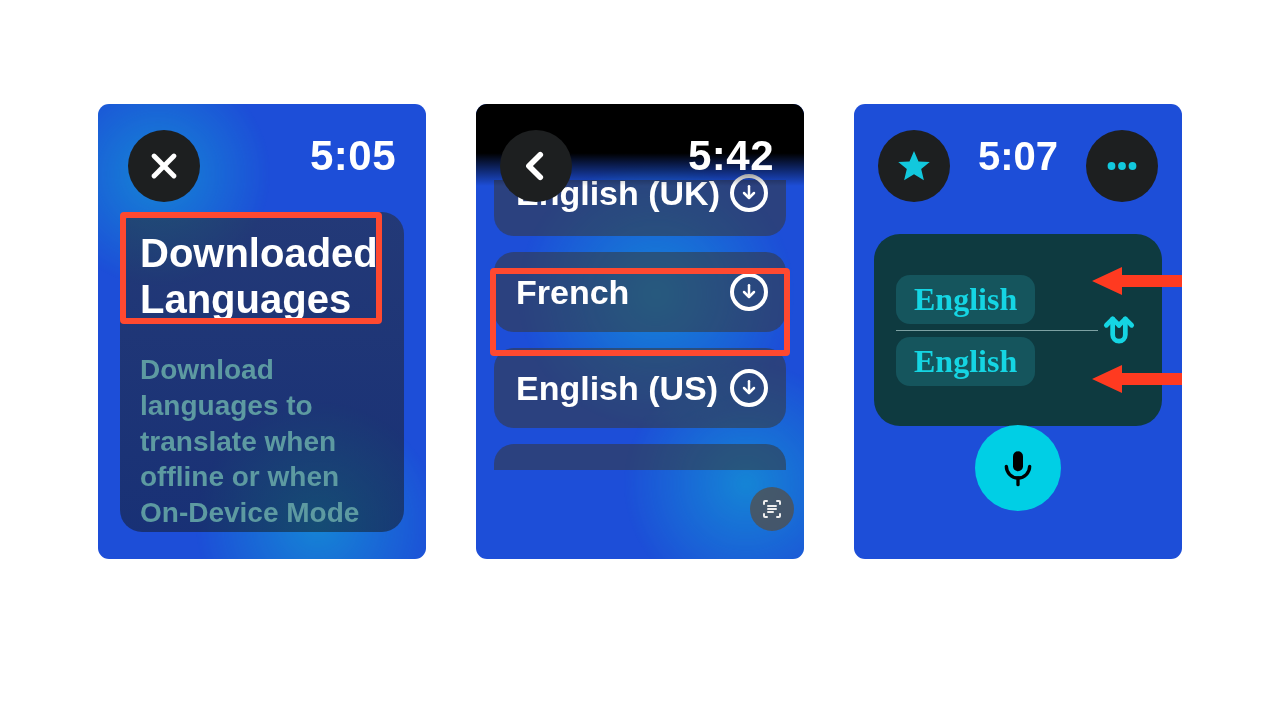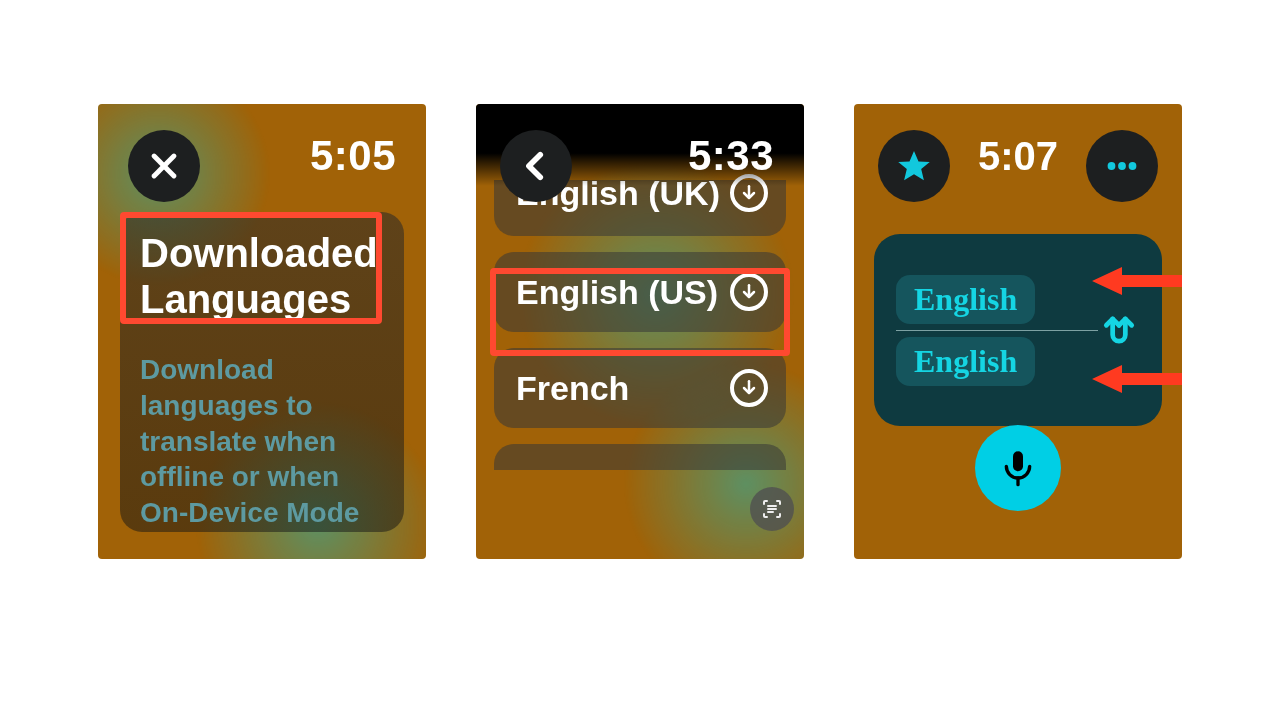--- a/index.html
+++ b/index.html
@@ -14,22 +14,22 @@
     position: absolute;
     left: 0; right: 0;
     top: 104px;
     display: flex;
     justify-content: center;
     gap: 50px;
   }
   .watch {
     width: 328px;
     height: 455px;
-    background: #a16207;
-    border-radius: 4px;
+    background: #1d4ed8;
+    border-radius: 11px;
     position: relative;
     overflow: hidden;
     color: #fff;
   }
   
   .blob {
     position: absolute;
     border-radius: 50%;
     background: radial-gradient(circle, rgba(12,200,210,0.45) 0%, rgba(12,200,210,0.08) 60%, rgba(0,0,0,0) 72%);
     filter: blur(2px);
@@ -246,45 +246,45 @@
     <div class="blob" style="top:60px;left:40px;width:280px;height:260px;"></div>
     <div class="blob" style="top:260px;left:150px;width:240px;height:240px;"></div>
 
     <div class="fade-above"></div>
 
     <div class="pill-btn back">
       <svg class="icon" viewBox="0 0 24 24" width="34" height="34" stroke="#fff" stroke-width="4" stroke-linecap="round" stroke-linejoin="round" fill="none">
           <polyline points="15 4 7 12 15 20"></polyline>
         </svg>
     </div>
-    <div class="status-time">5:33</div>
+    <div class="status-time">5:42</div>
 
     <div class="listwrap">
       <div class="langrow peek-top">
         <span class="lbl">English (UK)</span>
         <span class="dl">
           <svg viewBox="0 0 24 24" stroke="#fff" stroke-width="3" stroke-linecap="round" stroke-linejoin="round" fill="none">
               <line x1="12" y1="4" x2="12" y2="17"></line>
               <polyline points="6 12 12 18 18 12"></polyline>
             </svg>
         </span>
       </div>
 
       <div class="langrow">
-        <span class="lbl">English (US)</span>
+        <span class="lbl">French</span>
         <span class="dl">
           <svg viewBox="0 0 24 24" stroke="#fff" stroke-width="3" stroke-linecap="round" stroke-linejoin="round" fill="none">
               <line x1="12" y1="4" x2="12" y2="17"></line>
               <polyline points="6 12 12 18 18 12"></polyline>
             </svg>
         </span>
       </div>
 
       <div class="langrow">
-        <span class="lbl">French</span>
+        <span class="lbl">English (US)</span>
         <span class="dl">
           <svg viewBox="0 0 24 24" stroke="#fff" stroke-width="3" stroke-linecap="round" stroke-linejoin="round" fill="none">
               <line x1="12" y1="4" x2="12" y2="17"></line>
               <polyline points="6 12 12 18 18 12"></polyline>
             </svg>
         </span>
       </div>
 
       <div class="langrow peek-bot"></div>
     </div>

